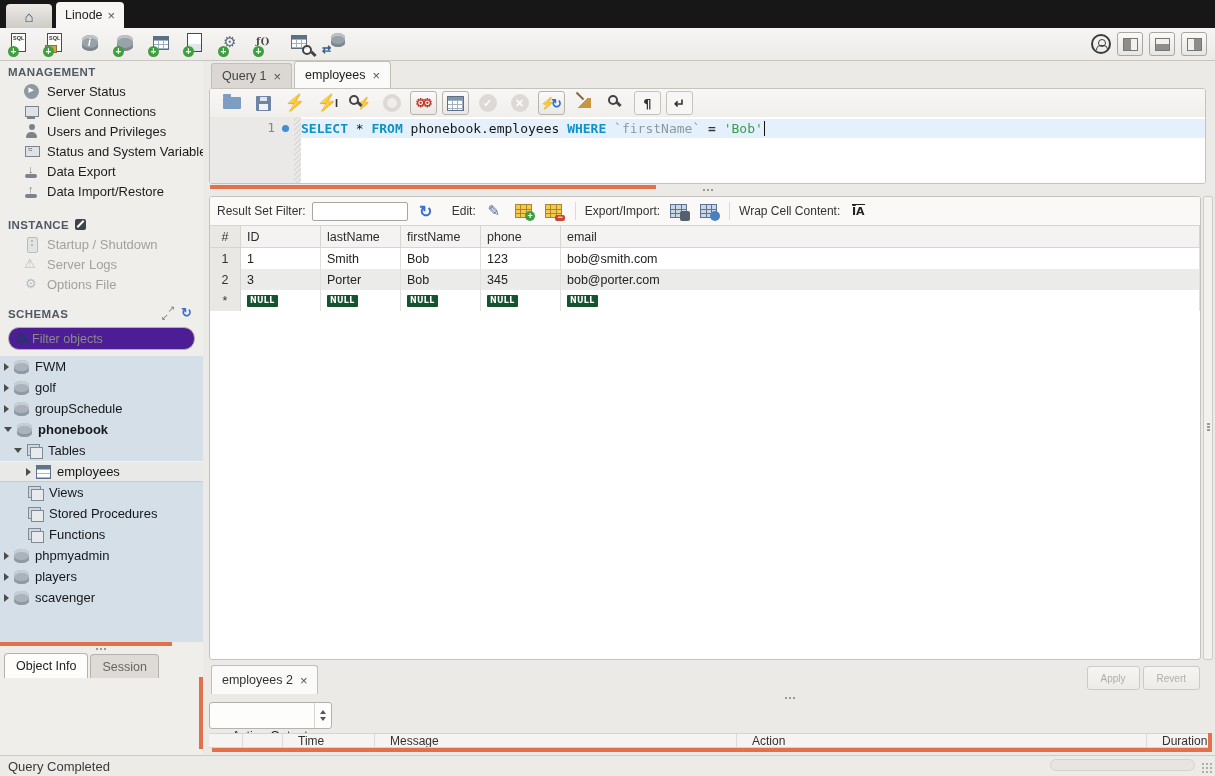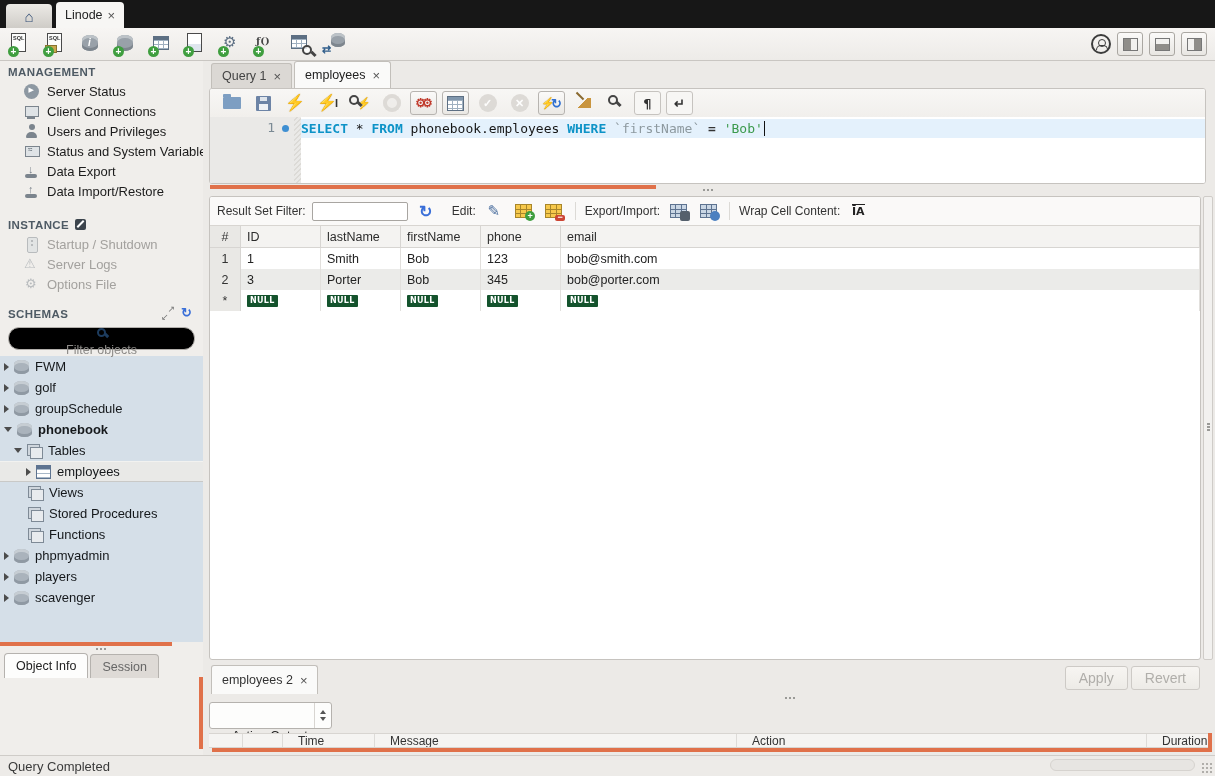--- a/index.html
+++ b/index.html
@@ -87,22 +87,22 @@
 .m-options::before{content:"⚙";position:absolute;left:1px;top:-1px;font-size:13px;color:#8b9299;}
 .inst-cfg{width:13px;height:13px;position:relative;display:inline-block;}
 .inst-cfg::before{content:"";position:absolute;left:1px;top:1px;width:11px;height:11px;background:#3c444c;border-radius:2px;}
 .inst-cfg::after{content:"";position:absolute;left:2px;top:5px;width:9px;height:2px;background:#fff;transform:rotate(-45deg);}
 .schemas-head{display:flex;align-items:center;padding-right:8px;}
 .schemas-head .sec-title{flex:1;}
 .s-expand{width:14px;height:14px;position:relative;margin-right:6px;}
 .s-expand::before{content:"↗";position:absolute;right:0;top:-2px;font-size:9px;color:#777;}
 .s-expand::after{content:"↙";position:absolute;left:0;bottom:-2px;font-size:9px;color:#777;}
 .s-refresh{width:14px;height:14px;font-size:13px;line-height:13px;color:#3a6fd8;font-weight:bold;}
-.filter-box{margin:4px 8px 6px 8px;height:23px;background:#000000;border:1px solid #b2afab;border-radius:11px;
-  display:flex;align-items:center;padding:0 8px;gap:6px;flex-direction:column;}
+.filter-box{margin:4px 8px 6px 8px;height:23px;background:#4c1d95;border:1px solid #b2afab;border-radius:11px;
+  display:flex;align-items:center;padding:0 8px;gap:6px;}
 .filter-mag{width:9px;height:9px;border:2.2px solid #1d3c5e;border-radius:50%;position:relative;flex:0 0 auto;}
 .filter-mag::after{content:"";position:absolute;right:-3px;bottom:-3px;width:2.5px;height:5px;background:#1d3c5e;transform:rotate(-45deg);}
 .filter-ph{color:#8d8b88;font-size:12.5px;}
 .tree{background:#d5dfe8;height:286px;overflow:hidden;}
 .tree-row{height:21px;display:flex;align-items:center;font-size:13px;color:#15181b;}
 .tree-row.bold{font-weight:bold;}
 .tree-row.selected{background:#e9e9e7;box-shadow:inset 0 1px 0 #f2f2f0, inset 0 -1px 0 #c9c9c7;}
 .exp{width:0;height:0;flex:0 0 auto;margin-right:5px;}
 .exp.right{border-left:5px solid #4c4c4c;border-top:4px solid transparent;border-bottom:4px solid transparent;}
 .exp.down{border-top:5px solid #4c4c4c;border-left:4px solid transparent;border-right:4px solid transparent;}
@@ -227,21 +227,21 @@
 .vstrip{position:absolute;left:998px;top:135px;width:10px;height:464px;background:#f2f1ef;
   border:1px solid #cfccc8;border-radius:2px;}
 .vstrip::before{content:"";position:absolute;left:3px;top:226px;width:3px;height:1.5px;background:#9a9a97;
   box-shadow:0 3px 0 #9a9a97,0 6px 0 #9a9a97;}
 
 .rtabs{position:absolute;left:6px;top:603px;height:30px;display:flex;align-items:flex-end;}
 .rtab{height:29px;padding:0 10px;background:#fafaf9;border:1px solid #c2bfba;border-bottom:none;
   border-radius:3px 3px 0 0;display:inline-flex;align-items:center;gap:7px;font-size:12.5px;color:#333;}
 .apply-revert{position:absolute;right:15px;top:605px;display:flex;gap:3px;}
 .dbtn{height:24px;padding:0 13px;border:1px solid #cdcac6;border-radius:3px;
-  background:linear-gradient(#f7f5f2,#edebe7);color:#b0aeaa;font-size:14px;display:flex;align-items:center;}
+  background:linear-gradient(#f7f5f2,#edebe7);color:#b0aeaa;font-size:10px;display:flex;align-items:center;}
 .mgrip2{position:absolute;left:580px;top:636px;width:2px;height:2px;background:#9a9a97;
   box-shadow:4px 0 0 #9a9a97,8px 0 0 #9a9a97;}
 
 .aout-dd{position:absolute;left:4px;top:641px;width:123px;height:27px;background:#fdfdfc;
   border:1px solid #b5b2ae;border-radius:3px;display:flex;align-items:center;}
 .aout-dd .lbl{flex:1;padding-left:22px;font-size:12.5px;color:#222;margin-top:40px;}
 .spin{width:17px;height:25px;border-left:1px solid #d8d5d1;display:flex;flex-direction:column;
   align-items:center;justify-content:center;gap:3px;}
 .spin i{width:0;height:0;border-left:3.5px solid transparent;border-right:3.5px solid transparent;}
 .spin .up{border-bottom:4px solid #555;}

